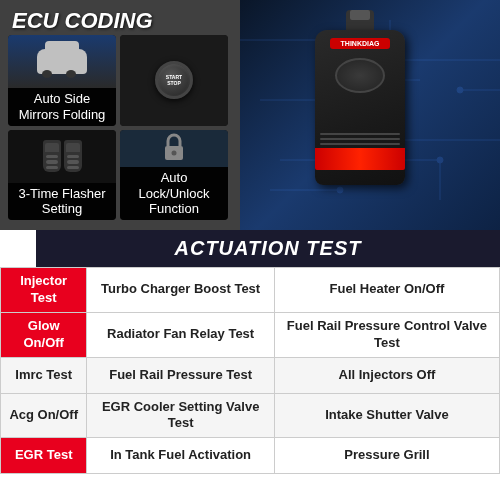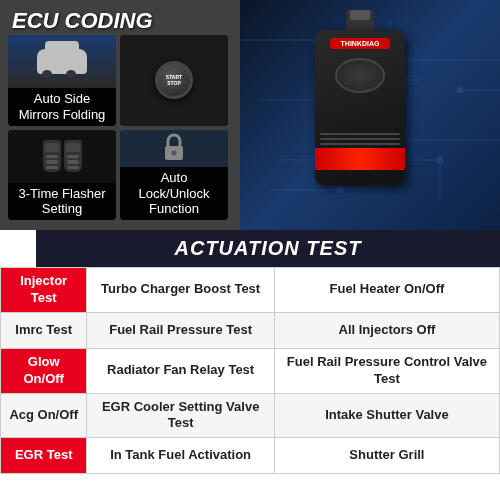--- a/index.html
+++ b/index.html
@@ -437,34 +437,34 @@
   <div class="actuation-header">ACTUATION TEST</div>
 
   <table class="test-table">
     <tbody id="table-body">
         <tr>
           <td class="cell-red">Injector Test</td>
           <td class="cell-white">Turbo Charger Boost Test</td>
           <td class="cell-white">Fuel Heater On/Off</td>
         </tr>
         <tr>
+          <td class="cell-red">Glow On/Off</td>
+          <td class="cell-white">Radiator Fan Relay Test</td>
+          <td class="cell-white">Fuel Rail Pressure Control Valve Test</td>
+        </tr>
+        <tr>
           <td class="cell-gray">Imrc Test</td>
           <td class="cell-gray">Fuel Rail Pressure Test</td>
           <td class="cell-gray">All Injectors Off</td>
-        </tr>
-        <tr>
-          <td class="cell-red">Glow On/Off</td>
-          <td class="cell-white">Radiator Fan Relay Test</td>
-          <td class="cell-white">Fuel Rail Pressure Control Valve Test</td>
         </tr>
         <tr>
           <td class="cell-gray">Acg On/Off</td>
           <td class="cell-gray">EGR Cooler Setting Valve Test</td>
           <td class="cell-gray">Intake Shutter Valve</td>
         </tr>
         <tr>
           <td class="cell-red">EGR Test</td>
           <td class="cell-white">In Tank Fuel Activation</td>
-          <td class="cell-white">Shutter Grill</td>
+          <td class="cell-white">Pressure Grill</td>
         </tr>
       </tbody>
   </table>
 </div>
 
 </body></html>

